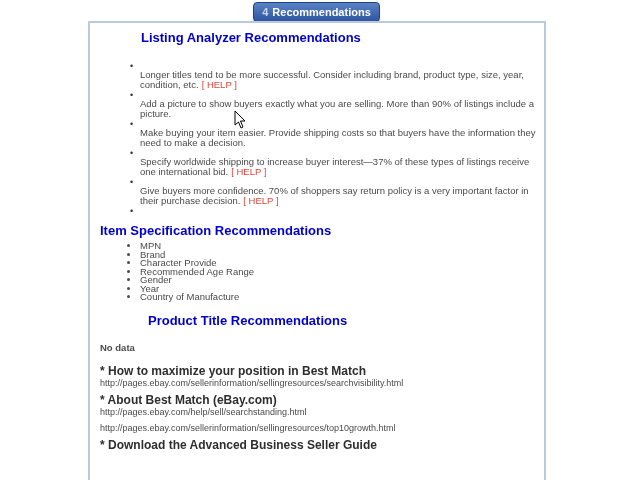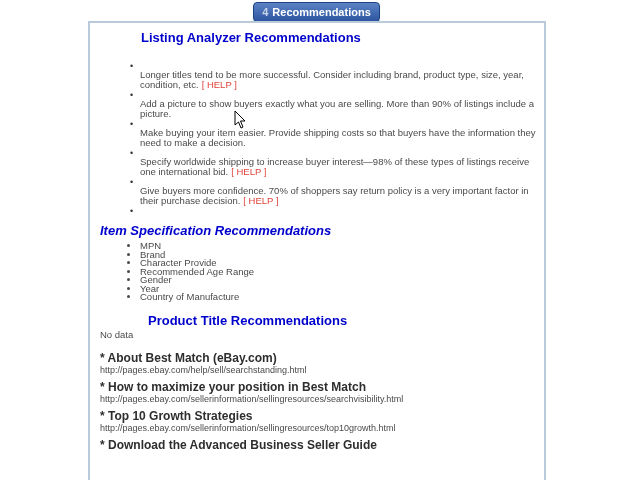--- a/index.html
+++ b/index.html
@@ -20,39 +20,39 @@
 
   
   .panel {
     position:absolute; left:88px; top:21px; width:458px; height:470px;
     border:2px solid #b9cbdb; background:#ffffff;
     padding:4px 10px 0 10px; overflow:hidden;
   }
 
   h1.sec { font-size:13px; font-weight:bold; color:#0000cc; letter-spacing:0; }
   .sec-la   { margin:3px 0 18px 0;padding-left:41px; }
-  .sec-spec { margin:8px 0 0 0;font-style:italic; }
+  .sec-spec { margin:8px 0 0 0; }
   .sec-pt   { margin:11px 0 0 0;padding-left:48px; }
   .sec-tips { margin:14px 0 0 0; }
 
   
   ul.la-list { list-style:none; margin:3px 0 0 0; padding:0 0 0 40px;
                font-size:9.5px; line-height:9.5px; color:#4a4a4a; width:444px; }
   ul.la-list li { margin-bottom:3px; }
   ul.la-list li .dot { display:block; margin-left:-10px; height:7px;
                        line-height:7px; font-size:9px; color:#333; }
   ul.la-list .help:not(:empty) { color:#e0443c; margin-left:3px; }
 
   
   ul.spec-list { margin:4px 0 0 0; padding:0 0 0 40px; list-style:disc;
                  font-size:9.5px; line-height:8.5px; color:#4a4a4a; }
   ul.spec-list li { margin:0; }
   ul.spec-list li span { position:relative; top:0; }
 
-  .nodata { font-size:9.5px; color:#4a4a4a; margin-top:1px; }
+  .nodata { font-size:9.5px; color:#4a4a4a; margin-top:14px;font-weight:bold; }
 
   .tip { margin-top:12px; }
   .tip + .tip { margin-top:5px; }
   .tip .tip-title { font-size:12px; font-weight:bold; color:#2e2e2e; line-height:13px; }
   .tip .tip-url { font-size:9px; color:#4a4a4a; line-height:11px; }
 
   
   #cursor { position:absolute; left:234px; top:110px; width:13px; height:20px; }
 </style>
 </head>
@@ -65,50 +65,49 @@
     <span>Recommendations</span>
   </div>
 
   <div class="panel">
 
     <h1 class="sec sec-la">Listing Analyzer Recommendations</h1>
     <ul class="la-list">
       <li><span class="dot">•</span><span>Longer titles tend to be more successful. Consider including brand, product type, size, year, condition, etc.</span><span class="help">[ HELP ]</span></li>
       <li><span class="dot">•</span><span>Add a picture to show buyers exactly what you are selling. More than 90% of listings include a picture.</span><span class="help"></span></li>
       <li><span class="dot">•</span><span>Make buying your item easier. Provide shipping costs so that buyers have the information they need to make a decision.</span><span class="help"></span></li>
-      <li><span class="dot">•</span><span>Specify worldwide shipping to increase buyer interest—98% of these types of listings receive one international bid.</span><span class="help">[ HELP ]</span></li>
+      <li><span class="dot">•</span><span>Specify worldwide shipping to increase buyer interest—37% of these types of listings receive one international bid.</span><span class="help">[ HELP ]</span></li>
       <li><span class="dot">•</span><span>Give buyers more confidence. 70% of shoppers say return policy is a very important factor in their purchase decision.</span><span class="help">[ HELP ]</span></li>
       <li><span class="dot">•</span><span class="help"></span></li>
     </ul>
 
     <h1 class="sec sec-spec">Item Specification Recommendations</h1>
     <ul class="spec-list">
       <li><span>MPN</span></li>
       <li><span>Brand</span></li>
       <li><span>Character Provide</span></li>
       <li><span>Recommended Age Range</span></li>
       <li><span>Gender</span></li>
       <li><span>Year</span></li>
       <li><span>Country of Manufacture</span></li>
     </ul>
 
     <h1 class="sec sec-pt">Product Title Recommendations</h1>
     <div class="nodata">No data</div>
 
 
     <div class="tip">
+      <div class="tip-title">* How to maximize your position in Best Match</div>
+      <div class="tip-url">http://pages.ebay.com/sellerinformation/sellingresources/searchvisibility.html</div>
+    </div>
+    <div class="tip">
       <div class="tip-title">* About Best Match (eBay.com)</div>
       <div class="tip-url">http://pages.ebay.com/help/sell/searchstanding.html</div>
     </div>
     <div class="tip">
-      <div class="tip-title">* How to maximize your position in Best Match</div>
-      <div class="tip-url">http://pages.ebay.com/sellerinformation/sellingresources/searchvisibility.html</div>
-    </div>
-    <div class="tip">
-      <div class="tip-title">* Top 10 Growth Strategies</div>
       <div class="tip-url">http://pages.ebay.com/sellerinformation/sellingresources/top10growth.html</div>
     </div>
     <div class="tip">
       <div class="tip-title">* Download the Advanced Business Seller Guide</div>
 
     </div>
 
   </div>
 
   <svg id="cursor" viewBox="0 0 13 20">

